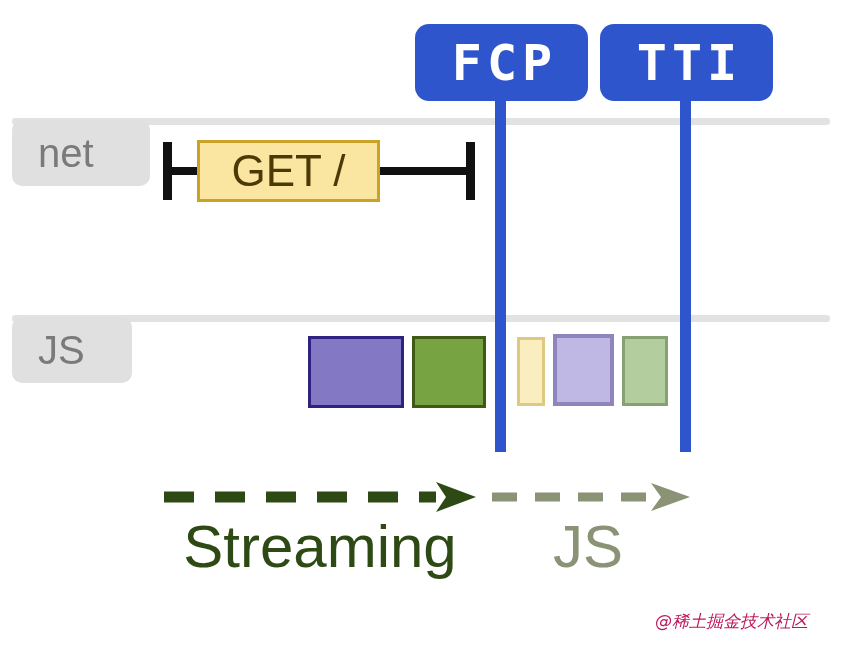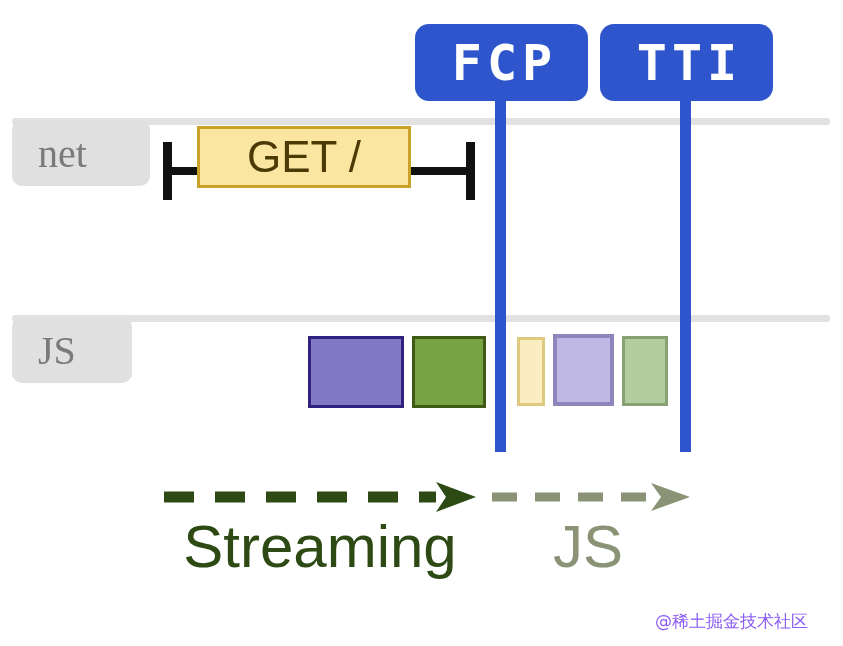--- a/index.html
+++ b/index.html
@@ -50,21 +50,21 @@
   .lane-label {
     position: absolute;
     background: #e0e0e0;
     border-radius: 10px;
     display: flex;
     align-items: center;
     color: #7a7a7a;
     font-size: 40px;
     padding-left: 26px;
     box-sizing: border-box;
-    font-family: Liberation Serif, serif;
+    font-family: Liberation Sans, sans-serif;
   }
 
   
   .req-bracket {
     position: absolute;
     width: 9px;
     background: #111111;
   }
   .req-connector {
     position: absolute;
@@ -96,45 +96,46 @@
     position: absolute;
     text-align: center;
     font-size: 60px;
     line-height: 1.15;
     font-family: "Liberation Sans", sans-serif;
   }
 
   
   .watermark {
     position: absolute;
-    color: #8b5cf6;
+    color: #be185d;
     font-size: 17px;
     font-family: "DejaVu Sans", sans-serif;
     white-space: nowrap;
+    font-style: italic;
   }
 </style>
 </head>
 <body>
 
 <div id="canvas">
 
   <div class="lane-rule" style="left:12px; top:118px; width:818px;"></div>
   <div class="lane-rule" style="left:12px; top:315px; width:818px;"></div>
 
   <div class="lane-label" style="left:12px; top:120px; width:138px; height:66px;">
     <span>net</span>
   </div>
   <div class="lane-label" style="left:12px; top:317px; width:120px; height:66px;">
     <span>JS</span>
   </div>
 
   <div class="req-connector" style="left:163px; top:167px; width:311px;"></div>
   <div class="req-bracket" style="left:163px; top:142px; height:58px;"></div>
   <div class="req-bracket" style="left:466px; top:142px; height:58px;"></div>
-  <div class="req-box" style="left:197px; top:126px; width:214px; height:62px;">
+  <div class="req-box" style="left:197px; top:140px; width:183px; height:62px;">
     <span>GET /</span>
   </div>
 
   <div class="task-block" style="left:308px; top:336px; width:96px; height:72px; background:#8378c4; border:3px solid #2e2180;"></div>
   <div class="task-block" style="left:412px; top:336px; width:74px; height:72px; background:#77a343; border:3px solid #3f5a14;"></div>
   <div class="task-block" style="left:517px; top:337px; width:28px; height:69px; background:#faeec0; border:3px solid #ddc97f;"></div>
   <div class="task-block" style="left:553px; top:334px; width:61px; height:72px; background:#bfb8e4; border:4px solid #8e85bd;"></div>
   <div class="task-block" style="left:622px; top:336px; width:46px; height:70px; background:#b4cd9e; border:3px solid #87a173;"></div>
 
   <div class="marker-line" style="left:495px; top:96px; height:356px;"></div>

